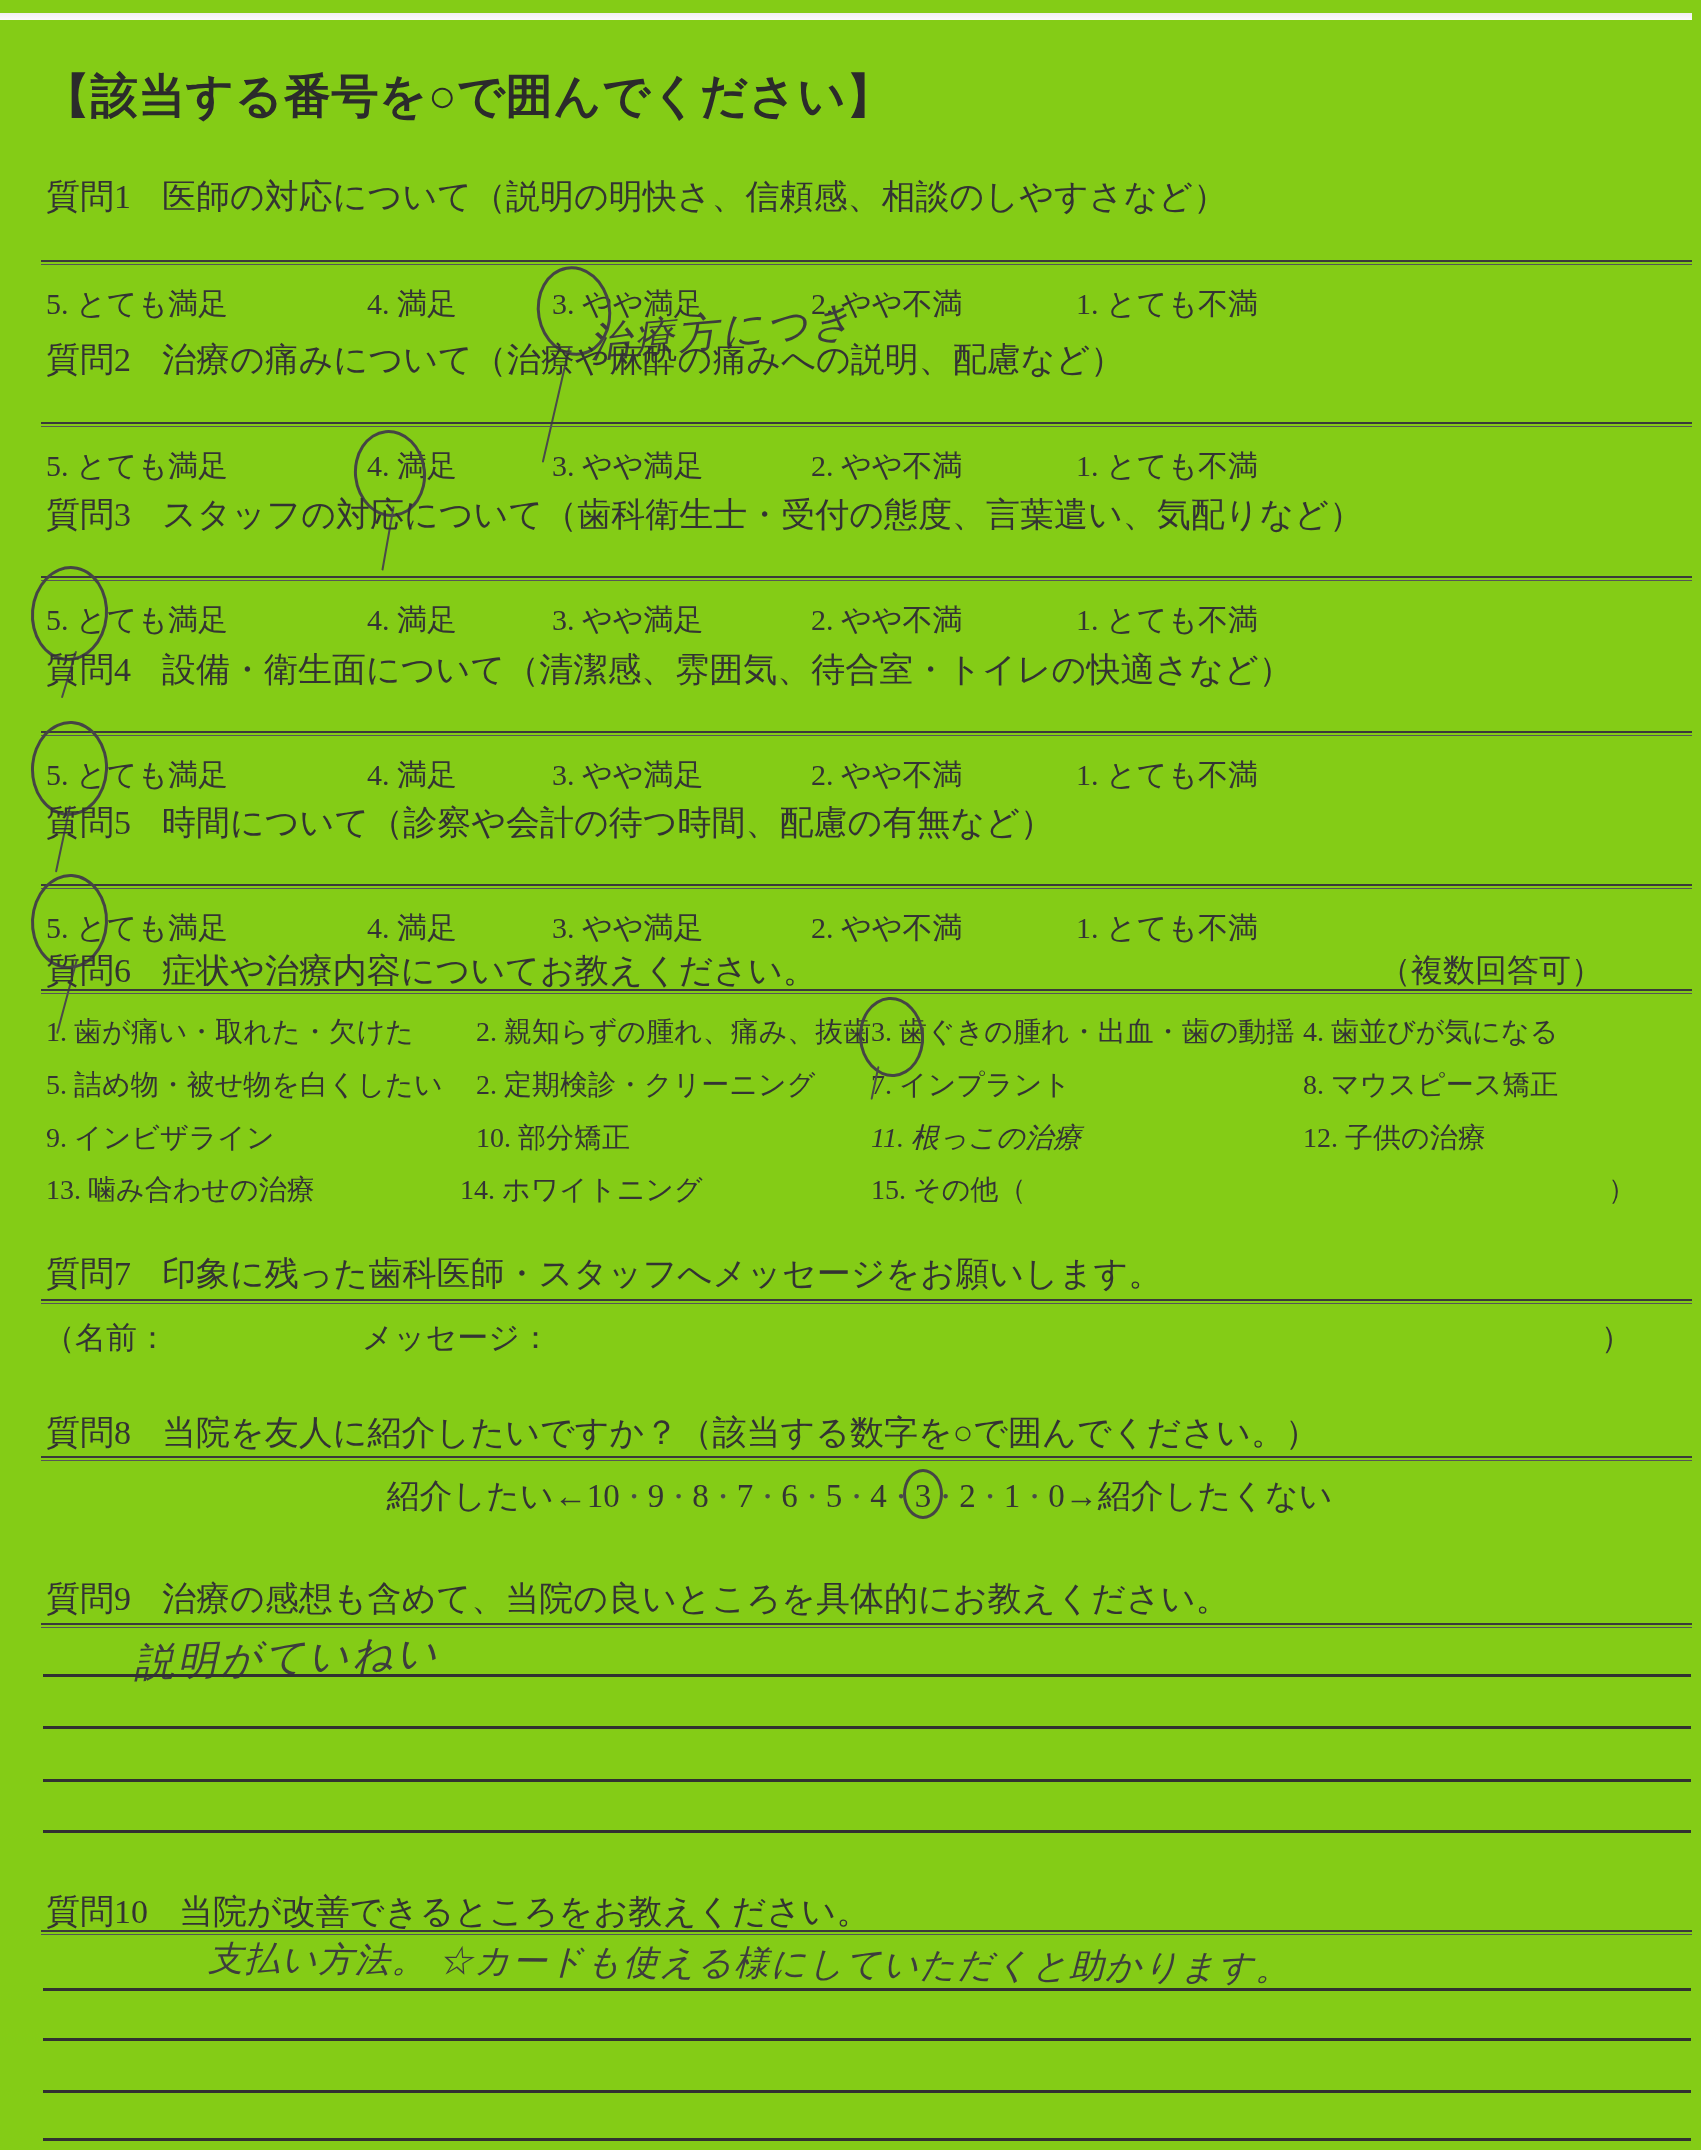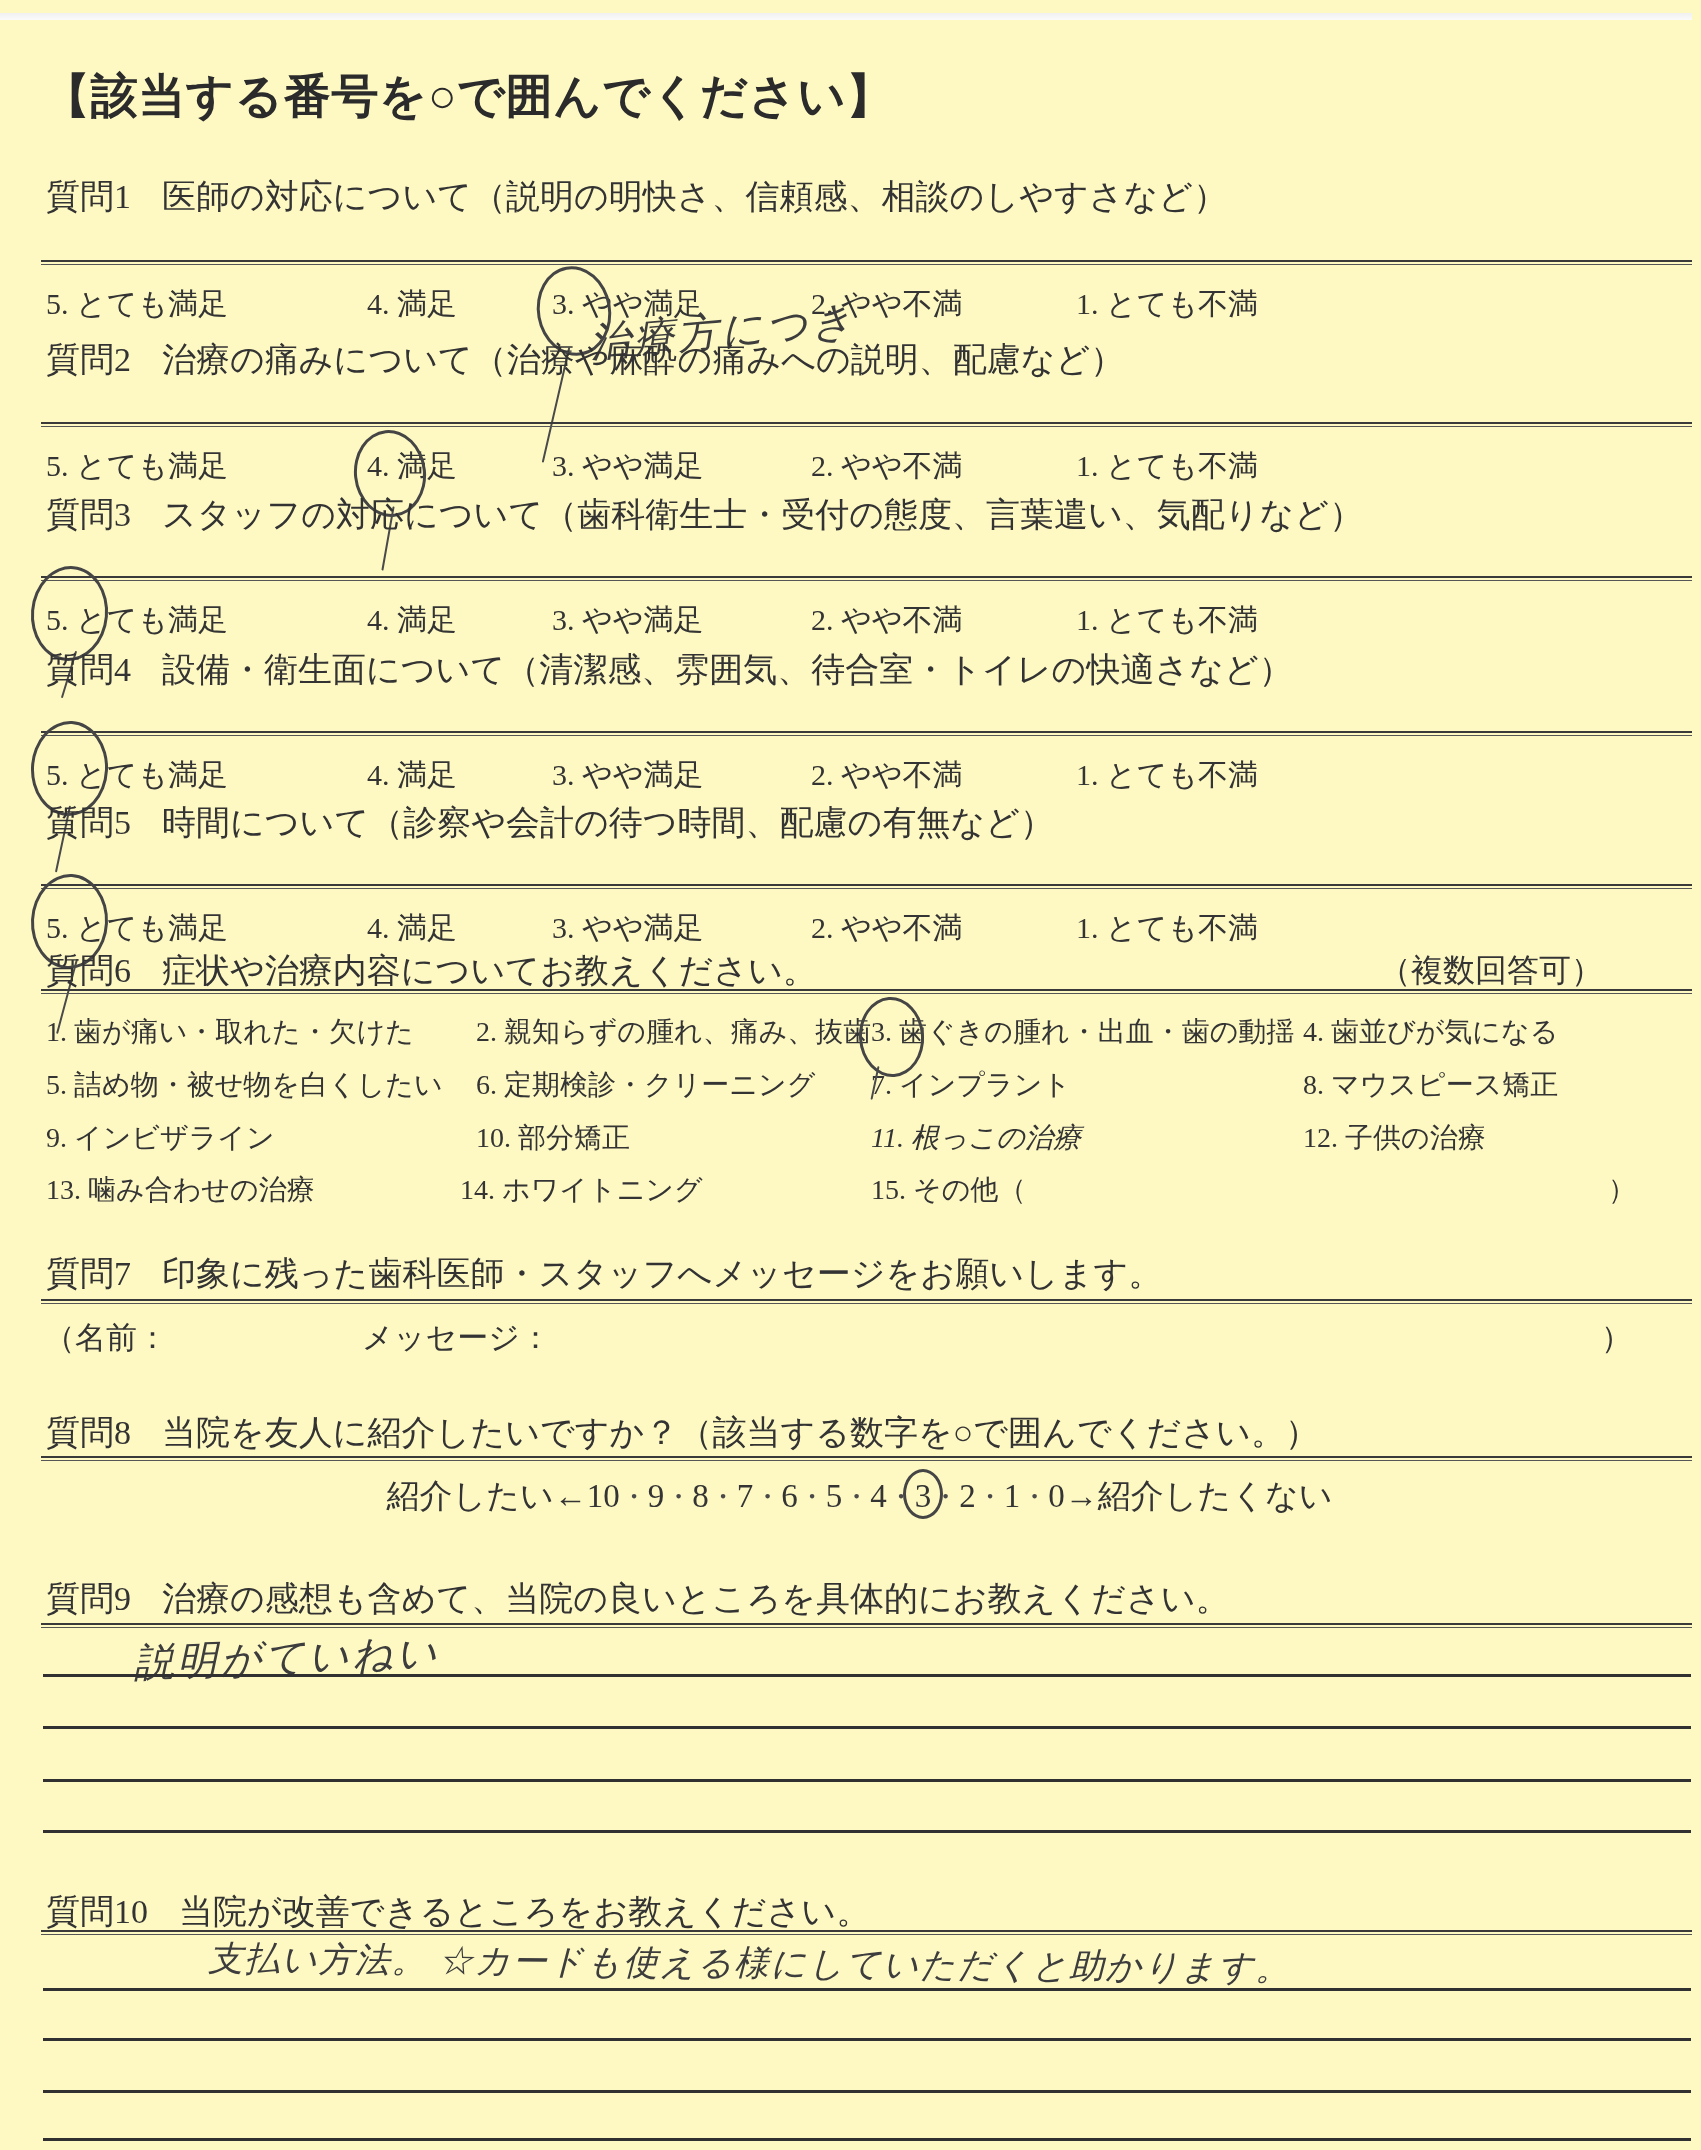--- a/index.html
+++ b/index.html
@@ -1,19 +1,19 @@
 <!DOCTYPE html>
 <html style="font-size:11.8px"><head>
 <meta charset="utf-8">
 <style>
   html,body{margin:0;padding:0;background:#e9e9e9;}
   .page{
     position:relative;
     width:1701px;height:2151px;
-    background:#fef9c3;
+    background:#84cc16;
     overflow:hidden;
     font-family:"Liberation Serif","DejaVu Serif",serif;
     color:#333;
   }
   .scan-line{position:absolute;top:13.3px;left:0;width:1692px;height:6.6px;
     background:linear-gradient(#f0f0f0,#fbfbfb);}
   .title{position:absolute;font-size:47px;font-weight:700;color:#2b2b2b;
     letter-spacing:0.7px;white-space:nowrap;}
   .q-head{position:absolute;font-size:34px;color:#333;white-space:nowrap;font-weight:500;}
   .q-num{margin-right:31px;}
@@ -110,21 +110,21 @@
   </div>
   <div class="q6-note" style="top:949px;left:1379px;">（複数回答可）</div>
   <div class="rule" style="top:989px;"></div>
 
   <span class="q6-item" style="top:1013px;left:46px;">1. 歯が痛い・取れた・欠けた</span>
   <span class="q6-item" style="top:1013px;left:476px;">2. 親知らずの腫れ、痛み、抜歯</span>
   <span class="q6-item" style="top:1013px;left:871px;">3. 歯ぐきの腫れ・出血・歯の動揺</span>
   <span class="q6-item" style="top:1013px;left:1303px;">4. 歯並びが気になる</span>
 
   <span class="q6-item" style="top:1066px;left:46px;">5. 詰め物・被せ物を白くしたい</span>
-  <span class="q6-item" style="top:1066px;left:476px;">6. 定期検診・クリーニング</span>
+  <span class="q6-item" style="top:1066px;left:476px;">2. 定期検診・クリーニング</span>
   <span class="q6-item" style="top:1066px;left:871px;">7. インプラント</span>
   <span class="q6-item" style="top:1066px;left:1303px;">8. マウスピース矯正</span>
 
   <span class="q6-item" style="top:1119px;left:46px;">9. インビザライン</span>
   <span class="q6-item" style="top:1119px;left:476px;">10. 部分矯正</span>
   <span class="q6-item" style="top:1119px;left:871px;font-style:italic;">11. 根っこの治療</span>
   <span class="q6-item" style="top:1119px;left:1303px;">12. 子供の治療</span>
 
   <span class="q6-item" style="top:1171px;left:46px;">13. 噛み合わせの治療</span>
   <span class="q6-item" style="top:1171px;left:460px;">14. ホワイトニング</span>

